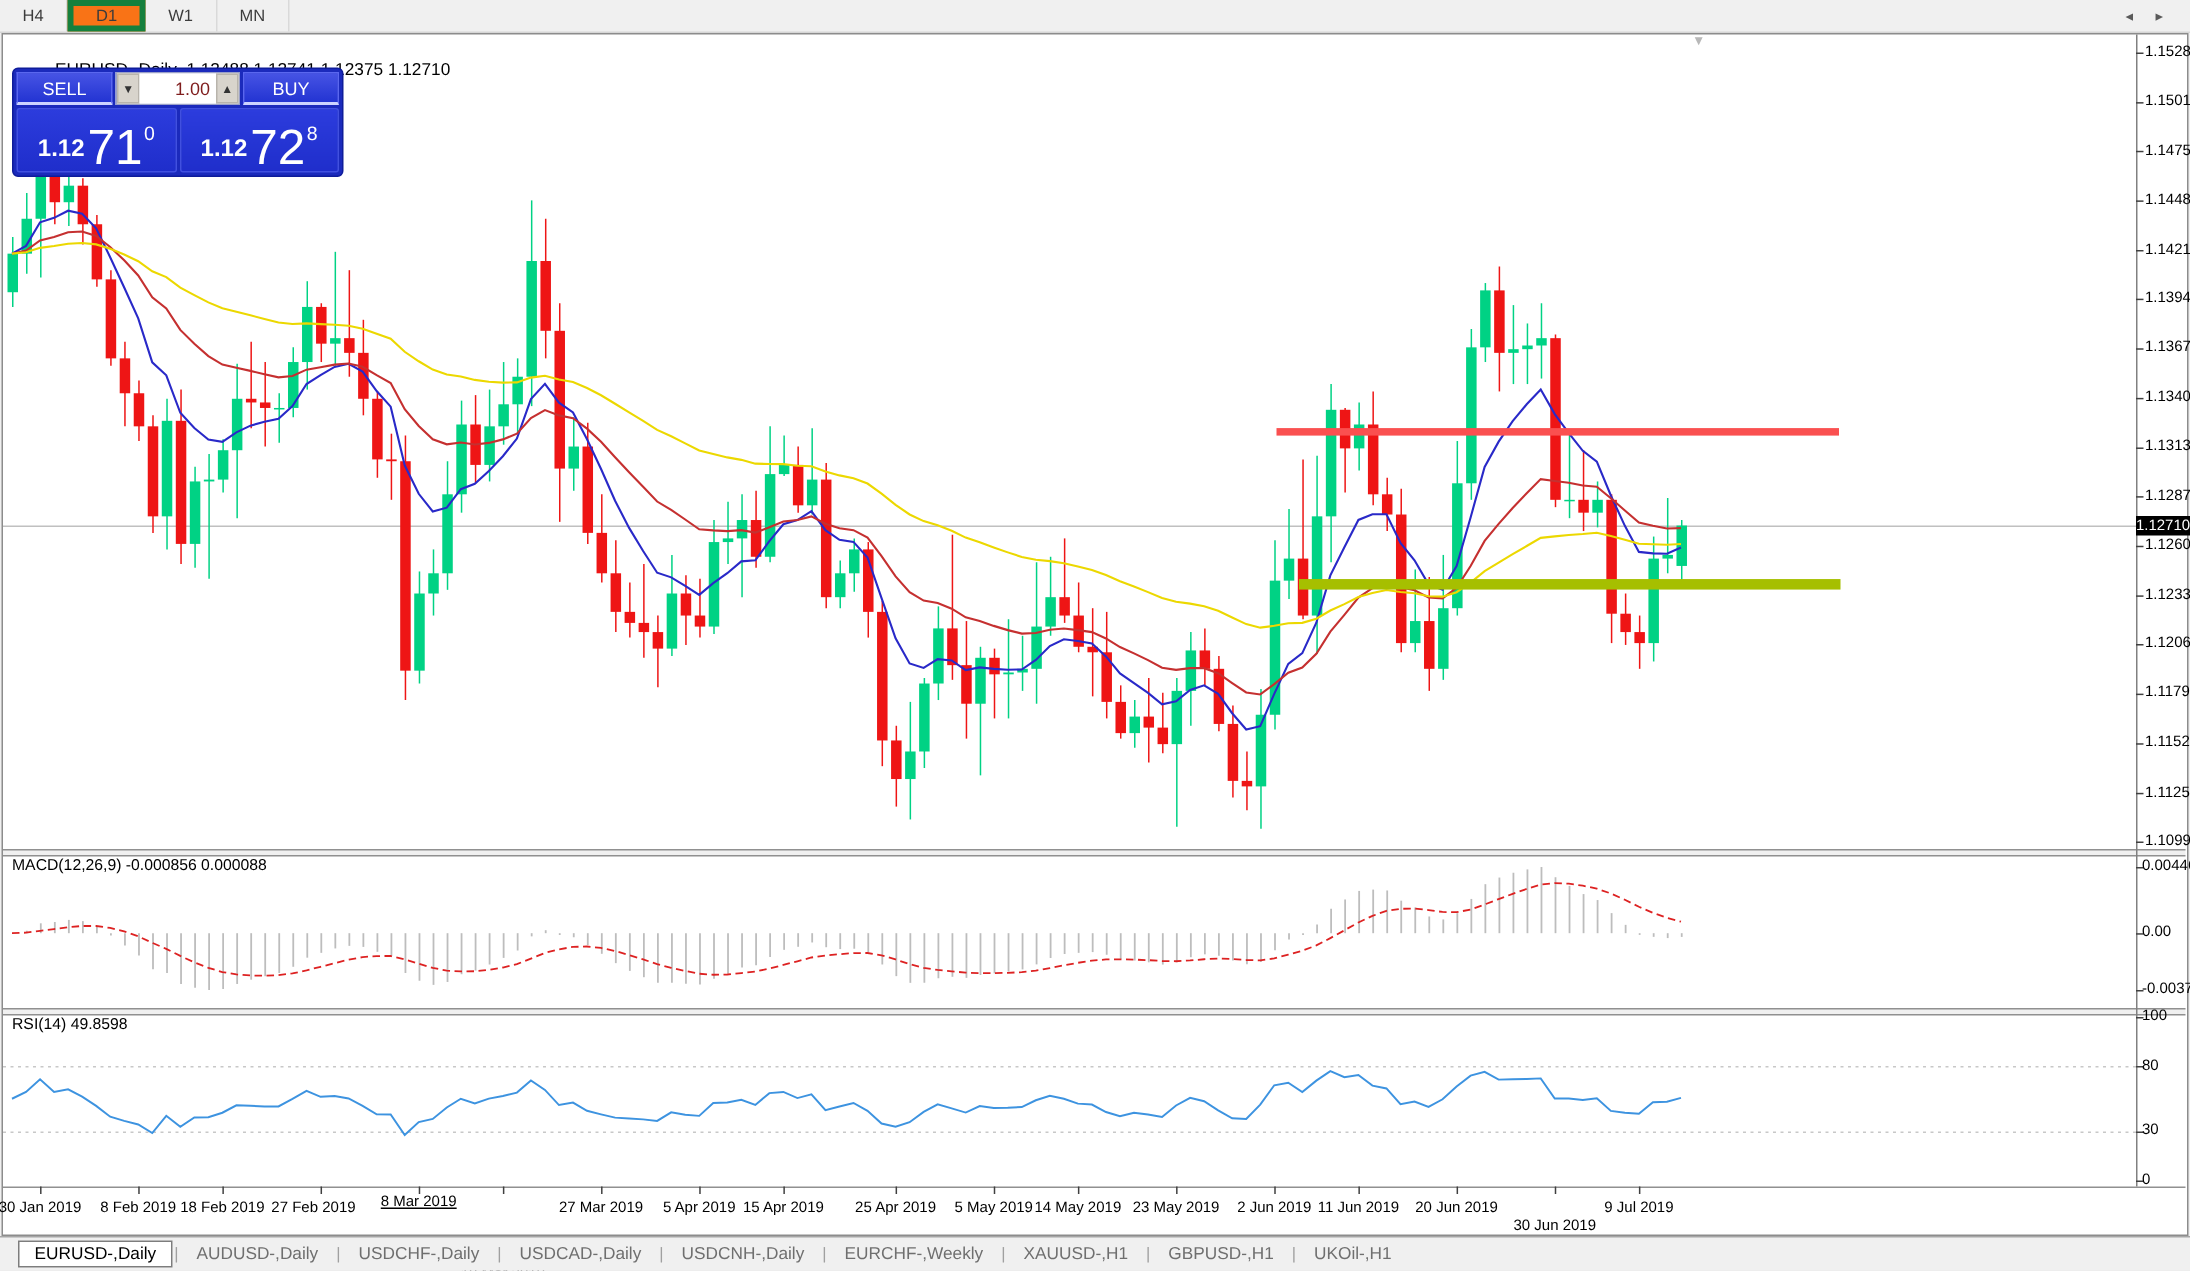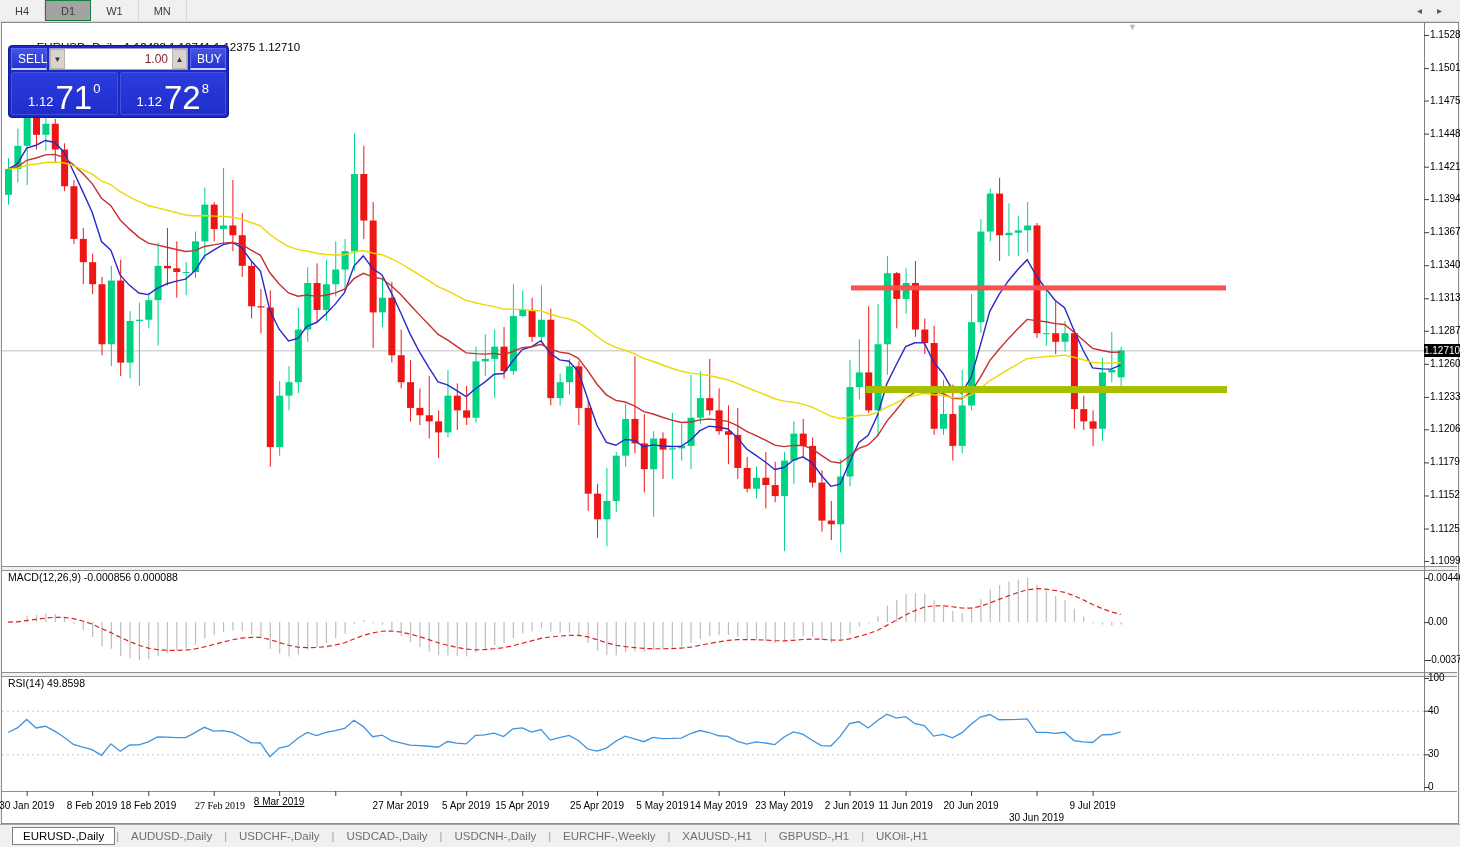--- a/index.html
+++ b/index.html
@@ -3,48 +3,48 @@
 <meta charset="utf-8">
 <style>
   html,body{margin:0;padding:0;background:#e8e8e8;}
   .screen{position:relative;width:1460px;height:847px;background:#f0f0f0;
     font-family:"Liberation Sans",sans-serif;overflow:hidden;}
   
   .toolbar{position:absolute;left:0;top:0;width:100%;height:21px;background:#f0f0f0;
     border-bottom:1px solid #d6d6d6;display:flex;align-items:stretch;z-index:30;}
   .tf-btn{min-width:30px;padding:0 15px;font-size:11px;color:#3c3c3c;display:flex;align-items:center;
     justify-content:center;border-right:1px solid #d9d9d9;background:transparent;border-top:none;border-left:none;border-bottom:none;cursor:default;}
-  .tf-btn.active{background:#a3a3a3;border:1px solid #15803d;}
+  .tf-btn.active{background:#f97316;border:4px solid #15803d;}
   
   svg.chart{position:absolute;left:0;top:0;z-index:1;}
   .overlay{position:absolute;z-index:10;}
   .chart-title{left:12px;top:29px;font-size:11.5px;color:#000;white-space:pre;}
   .chart-title .tri{font-size:8px;color:#000;margin-right:4px;}
   .pane-label{font-size:10.5px;color:#000;white-space:pre;}
   .axis-label{position:absolute;font-size:10px;color:#000;white-space:nowrap;z-index:10;}
   .date-label{position:absolute;font-size:10px;color:#000;width:84px;text-align:center;z-index:10;}
   .price-tag{position:absolute;left:1424px;width:36px;height:13px;background:#000;color:#fff;
     font-size:10px;display:flex;align-items:center;justify-content:center;z-index:11;}
   .shift-marker{position:absolute;left:1128px;top:22px;color:#b8b8b8;font-size:9px;z-index:10;}
   
   .trade-panel{position:absolute;left:8px;top:45px;width:221px;z-index:20;background:#1b2abc;
     border:1px solid #0f1c9a;border-radius:4px;padding:2px;box-sizing:border-box;}
   .tp-row1{display:flex;align-items:stretch;height:22px;gap:2px;}
-  .tp-sell,.tp-buy{width:36px;background:linear-gradient(#4653e4,#2334d2);color:#fff;font-size:12px;
+  .tp-sell,.tp-buy{width:64px;background:linear-gradient(#4653e4,#2334d2);color:#fff;font-size:12px;
     border:1px solid #5a67ef;border-bottom:2px solid #cdd4ff;cursor:pointer;font-family:inherit;}
   .tp-vol{flex:1;display:flex;align-items:stretch;background:#fff;border:1px solid #9aa0c8;}
   .tp-step{width:15px;background:#d8d4cc;border:1px solid #b8b4ac;color:#333;font-size:8px;
     display:flex;align-items:center;justify-content:center;padding:0;cursor:pointer;}
   .tp-input{flex:1;border:none;outline:none;font-size:12px;text-align:right;padding:0 4px;width:40px;
     font-family:inherit;color:#7f1d1d;}
   .tp-row2{display:flex;gap:2px;margin-top:2px;}
   .tp-price{flex:1;height:38px;background:linear-gradient(#2c3cdd,#1f2ecb);border:1px solid #4150e0;
     border-radius:2px;color:#fff;display:flex;align-items:flex-end;justify-content:center;
     padding-bottom:3px;cursor:pointer;}
-  .tp-price .small{font-size:13px;font-weight:normal;margin-right:2px;margin-bottom:2px;}
+  .tp-price .small{font-size:16px;font-weight:bold;margin-right:2px;margin-bottom:2px;}
   .tp-price .big{font-size:33px;line-height:0.82;font-weight:400;}
   .tp-price .sup{font-size:13px;margin-bottom:15px;margin-left:1px;}
   
   .tabbar{position:absolute;left:0;bottom:0;width:100%;height:23px;background:#f0f0f0;
     border-top:1px solid #a6a6a6;display:flex;align-items:center;padding-left:12px;z-index:30;
     box-sizing:border-box;}
   .tab{font-size:11.5px;color:#6f6f6f;padding:3px 11px;cursor:pointer;white-space:nowrap;}
   .tab.active{background:#fff;border:1px solid #7d7d7d;color:#000;padding:2px 10px;}
   .tab-sep{color:#a0a0a0;font-size:11px;margin:0 1px;}
   .tab-arrow{position:absolute;top:5px;color:#5a5a5a;font-size:10px;cursor:pointer;}
@@ -541,29 +541,29 @@
       <div class="axis-label" style="left:1430px;top:456.41327124563537px;">1.11795</div>
       <div class="axis-label" style="left:1430px;top:489.4796274738069px;">1.11525</div>
       <div class="axis-label" style="left:1430px;top:522.5459837019812px;">1.11255</div>
       <div class="axis-label" style="left:1430px;top:555px;">1.10990</div>
     </div>
   <div id="sub-axis">
       <div class="axis-label" style="left:1428px;top:572px;">0.004465</div>
       <div class="axis-label" style="left:1428px;top:616.1229714321155px;">0.00</div>
       <div class="axis-label" style="left:1428px;top:654px;">-0.003715</div>
       <div class="axis-label" style="left:1428px;top:672px;text-align:center;">100</div>
-      <div class="axis-label" style="left:1428px;top:704.7px;">40</div>
+      <div class="axis-label" style="left:1428px;top:704.7px;">80</div>
       <div class="axis-label" style="left:1428px;top:748.3px;">30</div>
       <div class="axis-label" style="left:1428px;top:781px;">0</div>
     </div>
   <div id="date-axis">
       <div class="date-label" style="left:-15.3px;top:800px;">30 Jan 2019</div>
       <div class="date-label" style="left:50.14999999999999px;top:800px;">8 Feb 2019</div>
       <div class="date-label" style="left:106.25px;top:800px;">18 Feb 2019</div>
-      <div class="date-label" style="left:178px;top:800px;font-family:Liberation Serif, serif;">27 Feb 2019</div>
+      <div class="date-label" style="left:167px;top:800px;">27 Feb 2019</div>
       <div class="date-label" style="left:237.14999999999998px;top:796px;text-decoration:underline;">8 Mar 2019</div>
       <div class="date-label" style="left:293.25px;top:844px;">18 Mar 2019</div>
       <div class="date-label" style="left:358.7px;top:800px;">27 Mar 2019</div>
       <div class="date-label" style="left:424.15px;top:800px;">5 Apr 2019</div>
       <div class="date-label" style="left:480.25px;top:800px;">15 Apr 2019</div>
       <div class="date-label" style="left:555.05px;top:800px;">25 Apr 2019</div>
       <div class="date-label" style="left:620.5px;top:800px;">5 May 2019</div>
       <div class="date-label" style="left:676.6px;top:800px;">14 May 2019</div>
       <div class="date-label" style="left:742.05px;top:800px;">23 May 2019</div>
       <div class="date-label" style="left:807.5px;top:800px;">2 Jun 2019</div>

